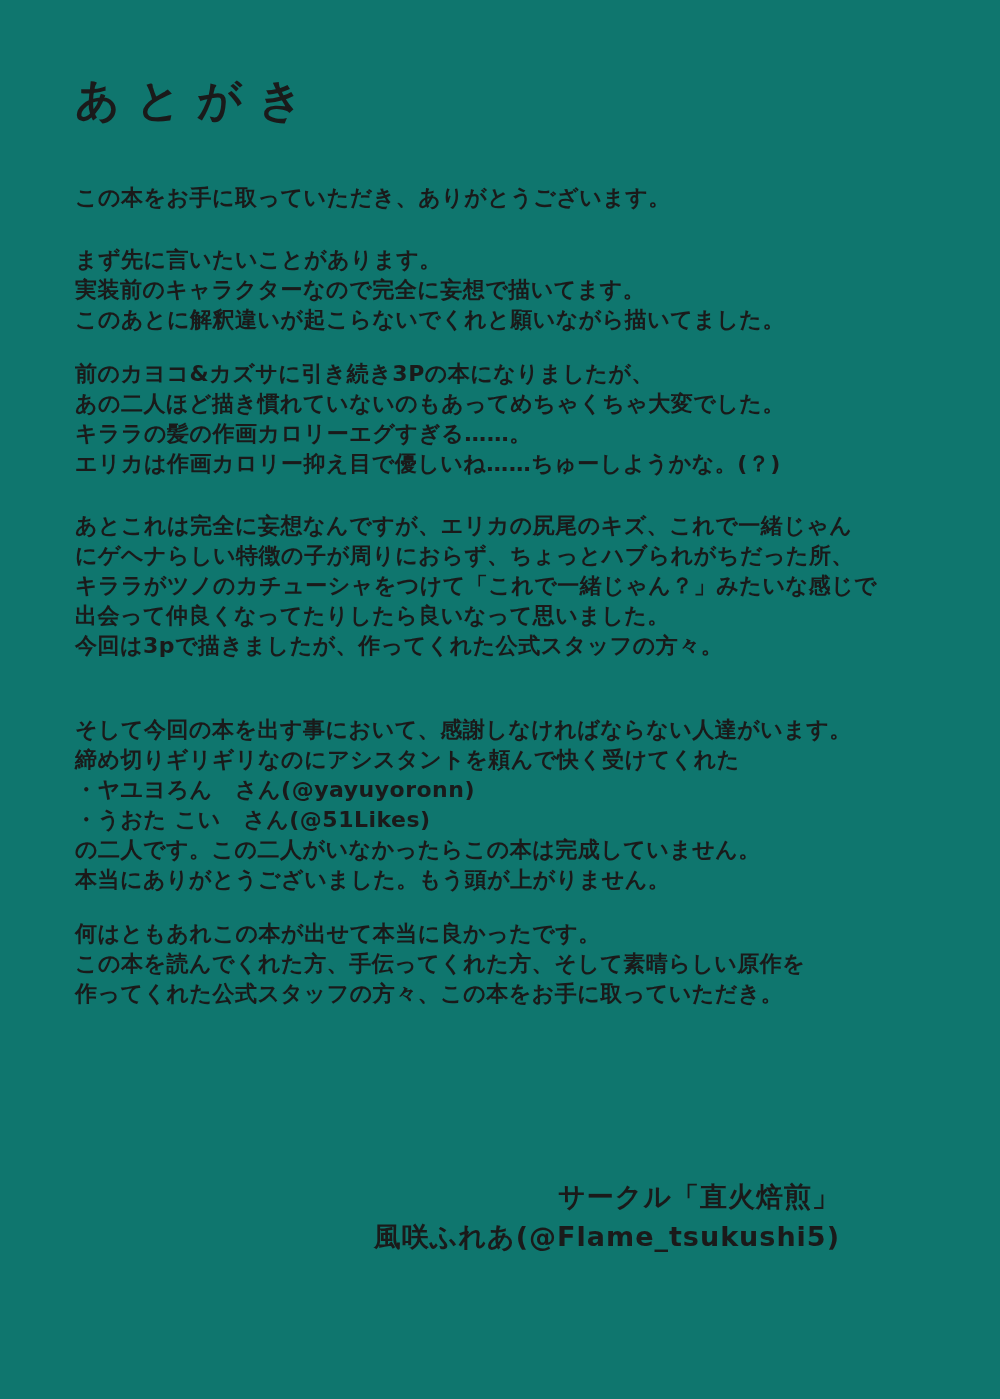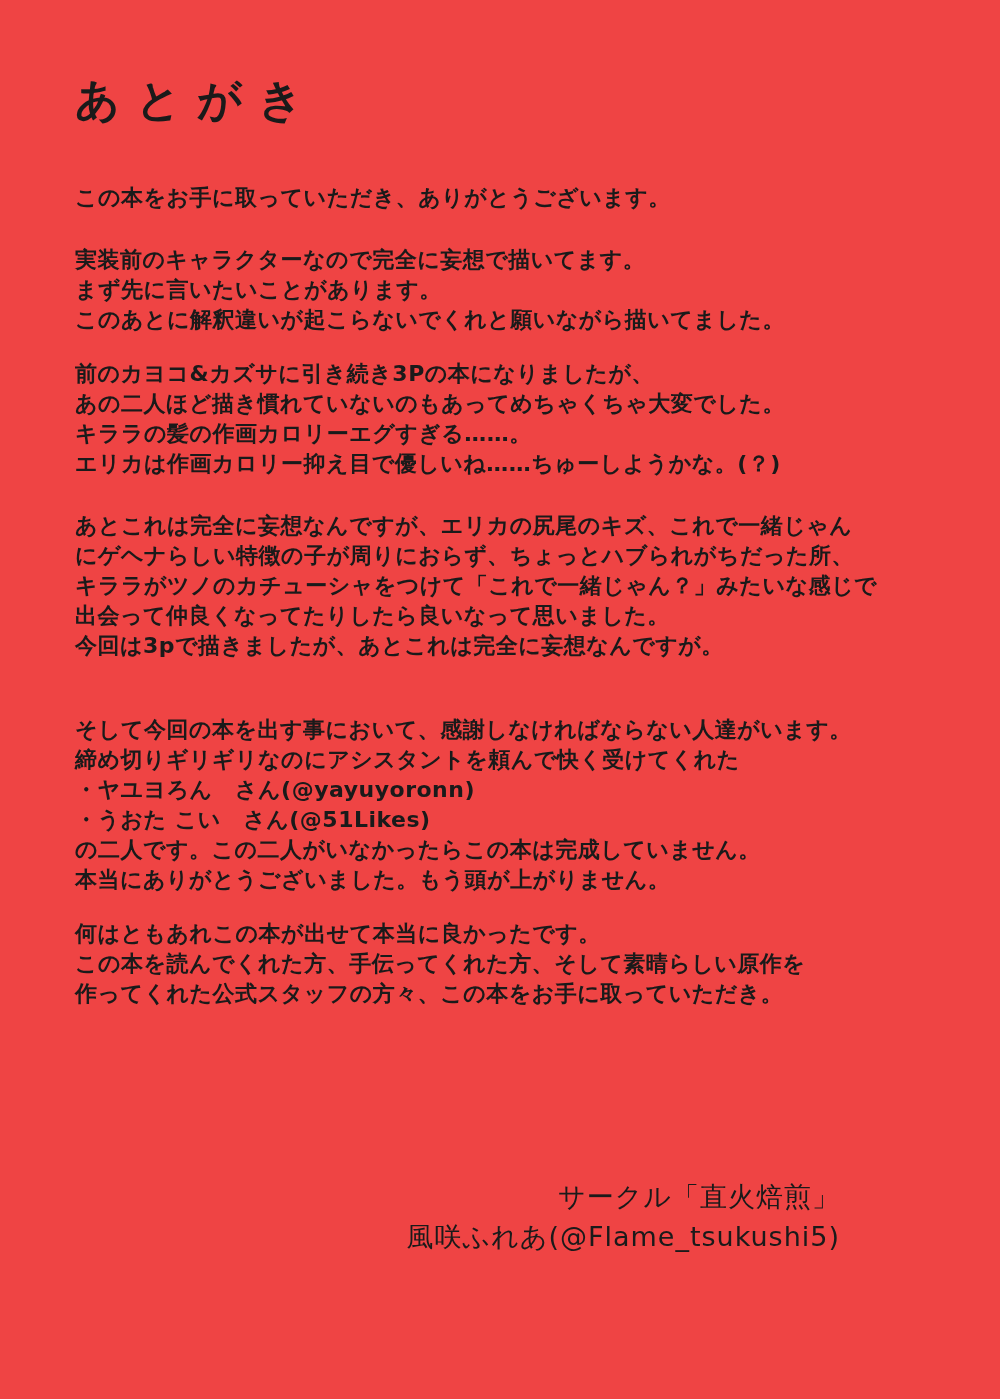--- a/index.html
+++ b/index.html
@@ -12,21 +12,21 @@
     height: 1399px;
     overflow: hidden;
     font-family: "DejaVu Sans", sans-serif;
     color: #1a1a1a;
   }
   .page {
     box-sizing: border-box;
     width: 1000px;
     height: 1399px;
     padding: 72px 60px 0 75px;
-    background: #ef4444;
+    background: #0f766e;
   }
   .title {
     font-size: 44px;
     font-weight: 600;
     letter-spacing: 16px;
     line-height: 56px;
     margin: 0 0 55px 0;
   }
   .para {
     margin: 0 0 24px 0;
@@ -41,56 +41,56 @@
     letter-spacing: 0.5px;
     white-space: pre;
   }
   .signature {
     margin-top: 168px;
     padding-right: 100px;
     text-align: right;
   }
   .signature .sig-line {
     font-size: 27px;
-    font-weight: 400;
+    font-weight: 700;
     line-height: 40px;
     letter-spacing: 1px;
     white-space: pre;
   }
 </style>
 </head>
 <body>
 
 <div class="page">
 
   <h1 class="title">あとがき</h1>
 
   <div class="para mb32">
     <div class="line">この本をお手に取っていただき、ありがとうございます。</div>
   </div>
 
   <div class="para">
+    <div class="line">まず先に言いたいことがあります。</div>
     <div class="line">実装前のキャラクターなので完全に妄想で描いてます。</div>
-    <div class="line">まず先に言いたいことがあります。</div>
     <div class="line">このあとに解釈違いが起こらないでくれと願いながら描いてました。</div>
   </div>
 
   <div class="para mb32">
     <div class="line">前のカヨコ&amp;カズサに引き続き3Pの本になりましたが、</div>
     <div class="line">あの二人ほど描き慣れていないのもあってめちゃくちゃ大変でした。</div>
     <div class="line">キララの髪の作画カロリーエグすぎる……。</div>
     <div class="line">エリカは作画カロリー抑え目で優しいね……ちゅーしようかな。(？)</div>
   </div>
 
   <div class="para mb54">
     <div class="line">あとこれは完全に妄想なんですが、エリカの尻尾のキズ、これで一緒じゃん</div>
     <div class="line">にゲヘナらしい特徴の子が周りにおらず、ちょっとハブられがちだった所、</div>
     <div class="line">キララがツノのカチューシャをつけて「これで一緒じゃん？」みたいな感じで</div>
     <div class="line">出会って仲良くなってたりしたら良いなって思いました。</div>
-    <div class="line">今回は3pで描きましたが、あとこれは完全に妄想なんですが。</div>
+    <div class="line">今回は3pで描きましたが、作ってくれた公式スタッフの方々。</div>
   </div>
 
   <div class="para">
     <div class="line">そして今回の本を出す事において、感謝しなければならない人達がいます。</div>
     <div class="line">締め切りギリギリなのにアシスタントを頼んで快く受けてくれた</div>
     <div class="line">・ヤユヨろん　さん(@yayuyoronn)</div>
     <div class="line">・うおた こい　さん(@51Likes)</div>
     <div class="line">の二人です。この二人がいなかったらこの本は完成していません。</div>
     <div class="line">本当にありがとうございました。もう頭が上がりません。</div>
   </div>

